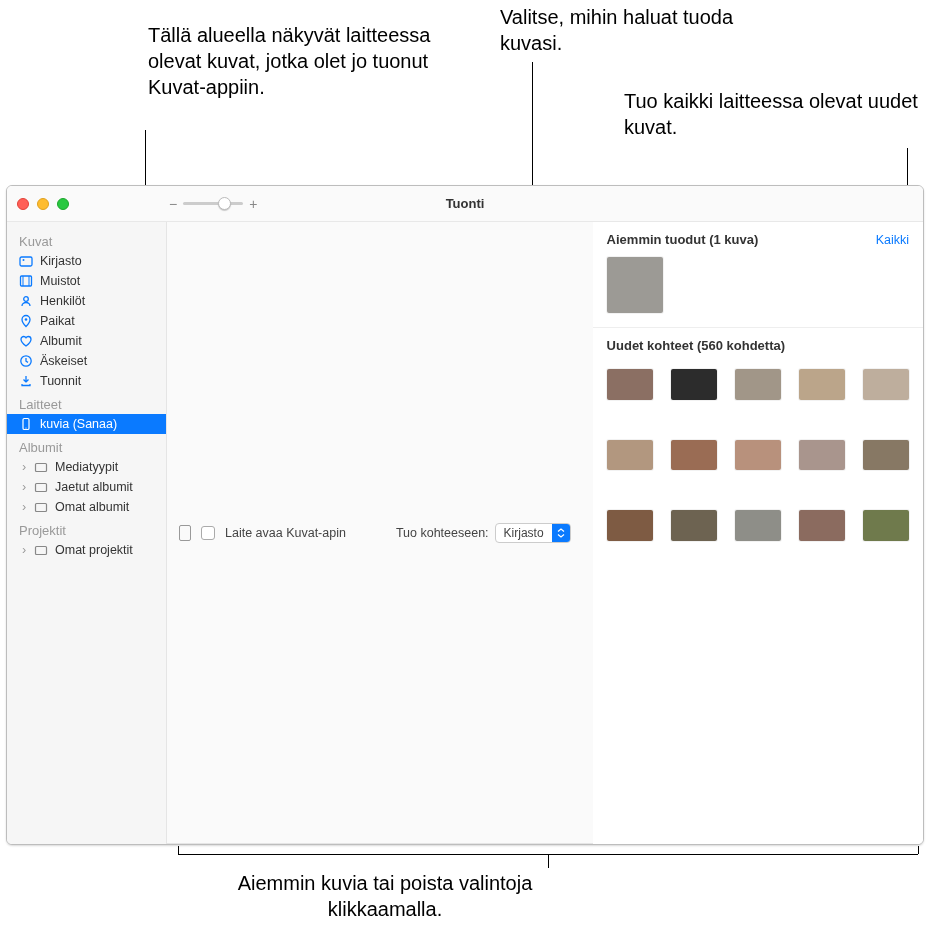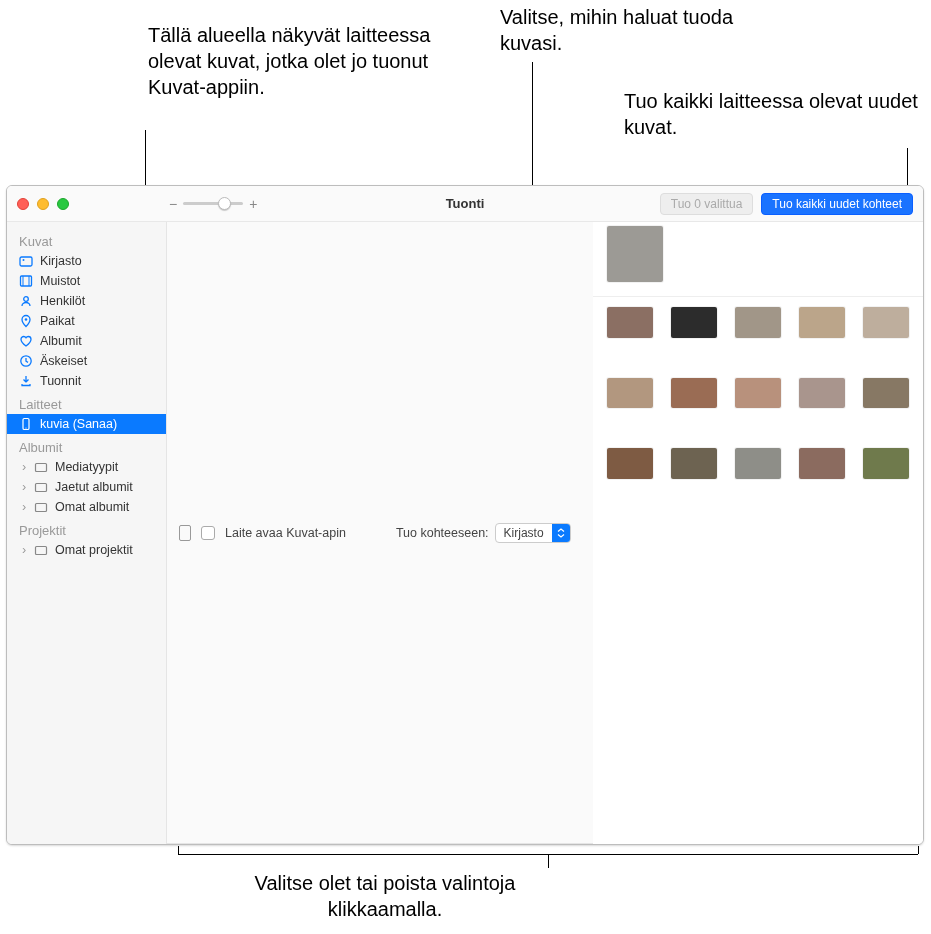--- a/index.html
+++ b/index.html
@@ -154,21 +154,21 @@
   .bottom-bracket-v { position:absolute; width:1px; background:#000; }
   .bottom-bracket-h { position:absolute; height:1px; background:#000; }
   svg { display:block; }
 </style>
 </head>
 <body>
 
 <div class="callout" style="left:148px; top:22px; width:300px;">Tällä alueella näkyvät laitteessa olevat kuvat, jotka olet jo tuonut Kuvat-appiin.</div>
 <div class="callout" style="left:500px; top:4px; width:260px;">Valitse, mihin haluat tuoda kuvasi.</div>
 <div class="callout" style="left:624px; top:88px; width:300px; text-align:left;">Tuo kaikki laitteessa olevat uudet kuvat.</div>
-<div class="callout" style="left:220px; top:870px; width:330px; text-align:center;">Valitse olet tai poista valintoja klikkaamalla.</div>
+<div class="callout" style="left:220px; top:870px; width:330px; text-align:center;">Aiemmin kuvia tai poista valintoja klikkaamalla.</div>
 
 <div class="callout-line" style="left:145px; top:130px; width:1px; height:230px;"></div>
 <div class="callout-line" style="left:145px; top:268px; width:20px; height:1px;"></div>
 <div class="callout-line" style="left:145px; top:360px; width:20px; height:1px;"></div>
 
 <div class="callout-line" style="left:532px; top:62px; width:1px; height:138px;"></div>
 <div class="callout-line" style="left:907px; top:148px; width:1px; height:38px;"></div>
 
 <div class="bottom-bracket-h" style="left:178px; top:854px; width:740px;"></div>
 <div class="bottom-bracket-v" style="left:178px; top:846px; height:8px;"></div>
@@ -187,24 +187,20 @@
     <div class="zoom-ctrl">
       <span class="zoom-minus">−</span>
       <div class="zoom-slider">
         <div class="zoom-knob"></div>
       </div>
       <span class="zoom-plus">+</span>
     </div>
 
     <div class="title-center">Tuonti</div>
 
-    <div class="toolbar-right">
-      <div class="btn btn-disabled">Tuo 0 valittua</div>
-      <div class="btn btn-primary">Tuo kaikki uudet kohteet</div>
-    </div>
   </div>
 
   <div class="body">
 
     <div class="sidebar">
       <div class="sb-section">Kuvat</div>
 
       <div class="sb-item">
         <span class="sb-icon">
           <svg width="14" height="14" viewBox="0 0 14 14">
@@ -347,24 +343,31 @@
                   <path d="M1 3.5L4 1l3 2.5M1 6.5L4 9l3-2.5" stroke="#fff" stroke-width="1.2" fill="none"></path>
                 </svg>
             </span>
           </div>
         </div>
         <div style="flex:1"></div>
       </div>
 
       <div class="scroll-area">
 
+        <div class="section-header">
+          <span>Aiemmin tuodut (1 kuva)</span>
+          <span class="link">Kaikki</span>
+        </div>
         <div class="thumb-row">
           <div class="thumb thumb-sm pprev"></div>
         </div>
 
+        <div class="section-header" style="border-top:none;">
+          <span>Uudet kohteet (560 kohdetta)</span>
+        </div>
 
         <div class="thumb-grid">
           <div class="thumb thumb-md p1"></div>
           <div class="thumb thumb-md p2"></div>
           <div class="thumb thumb-md p3"></div>
           <div class="thumb thumb-md p4"></div>
           <div class="thumb thumb-md p5"></div>
           <div class="thumb thumb-md p6"></div>
           <div class="thumb thumb-md p7"></div>
           <div class="thumb thumb-md p8"></div>

